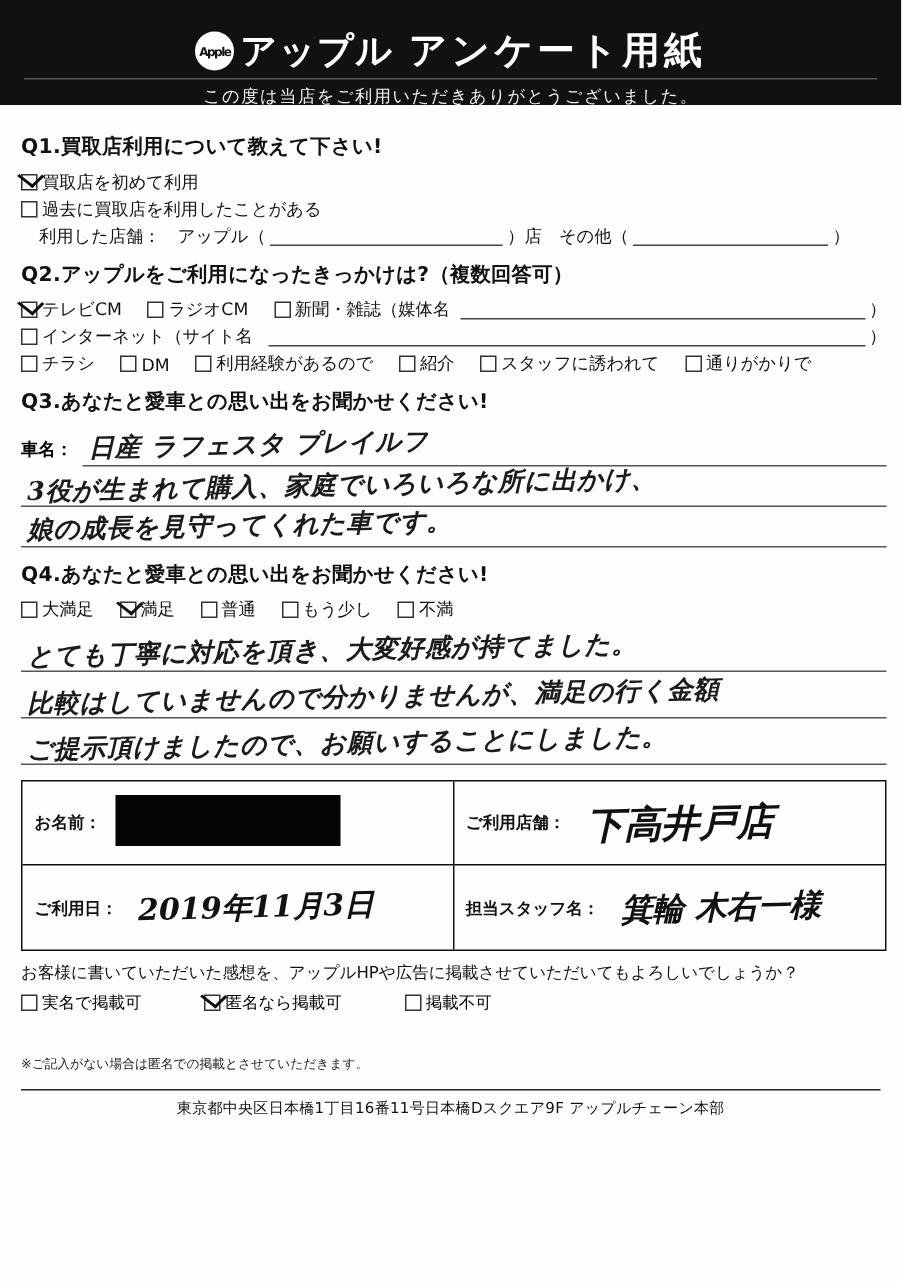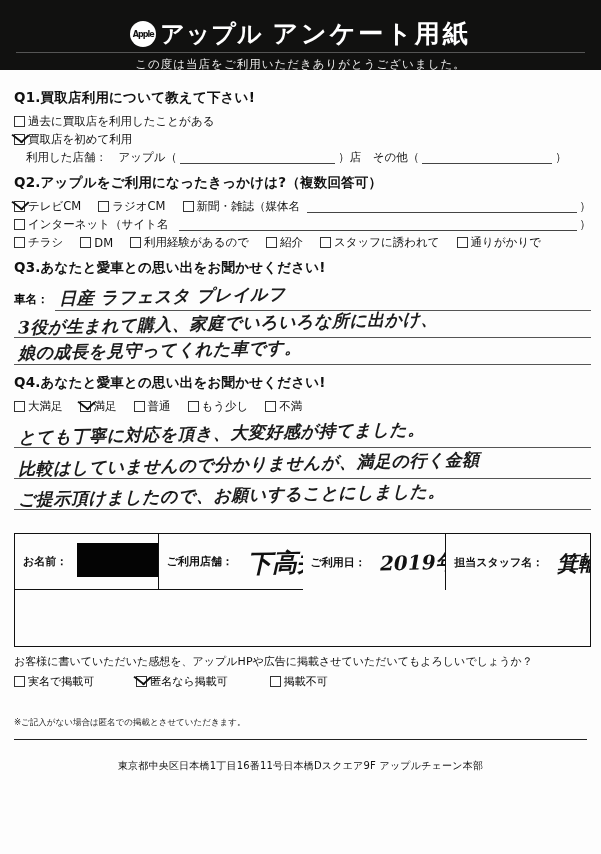--- a/index.html
+++ b/index.html
@@ -70,22 +70,22 @@
   }
   .carname{
     display:flex;align-items:flex-end;gap:6px;
   }
   .carname-label{font-size:11.5px;font-weight:bold;padding-bottom:4px;white-space:nowrap;}
   .fieldbox{
     border-bottom:1px solid #555;flex:1;height:26px;position:relative;
   }
   
   .info-table{
-    margin-top:23px;border:1.6px solid #111;display:grid;
-    grid-template-columns:1fr 1fr 1fr 1fr;grid-template-rows:56px 56px;
+    margin-top:10px;border:1.6px solid #111;display:grid;
+    grid-template-columns:1fr 1fr;grid-template-rows:56px 56px;
   }
   .cell{
     display:flex;align-items:center;border-right:1.6px solid #111;border-bottom:1.6px solid #111;
     position:relative;overflow:hidden;
   }
   .cell:nth-child(2),.cell:nth-child(4){border-right:none;}
   .cell:nth-child(3),.cell:nth-child(4){border-bottom:none;}
   .cell-label{
     font-size:11px;font-weight:bold;padding:0 8px;white-space:nowrap;flex:none;color:#111;
   }
@@ -107,21 +107,21 @@
     padding:7px 14px 0 14px;
   }
   .footer-q{
     font-size:11px;color:#111;margin-bottom:5px;line-height:1.4;
   }
   .footer-opts{
     display:flex;align-items:center;gap:28px;font-size:11px;flex-wrap:wrap;
   }
   .note{font-size:8.5px;color:#222;}
   .address{
-    margin-top:10px;border-top:1px solid #222;padding-top:19px;text-align:center;
+    margin-top:10px;border-top:1px solid #222;padding-top:5px;text-align:center;
     font-size:10px;color:#111;letter-spacing:0.2px;
   }
 </style>
 </head>
 <body>
 
 <div id="sheet">
 
   <div class="header">
     <div class="inner">
@@ -131,29 +131,29 @@
       </div>
       <div class="header-title">アンケート用紙</div>
     </div>
     <div class="header-sub">この度は当店をご利用いただきありがとうございました。</div>
   </div>
 
   <div class="body">
 
     <div class="q-title">Q1.買取店利用について教えて下さい!</div>
     <div class="row">
+      <span class="opt checked">
+        <span class="cb"></span>
+        <span>買取店を初めて利用</span>
+      </span>
+    </div>
+    <div class="row">
       <span class="opt">
         <span class="cb"></span>
         <span>過去に買取店を利用したことがある</span>
-      </span>
-    </div>
-    <div class="row">
-      <span class="opt checked">
-        <span class="cb"></span>
-        <span>買取店を初めて利用</span>
       </span>
     </div>
     <div class="row" style="padding-left:12px;">
       <span>利用した店舗：　アップル（</span>
       <span class="line" style="max-width:155px;"></span>
       <span>）店　その他（</span>
       <span class="line" style="max-width:130px;"></span>
       <span>）</span>
     </div>
 

